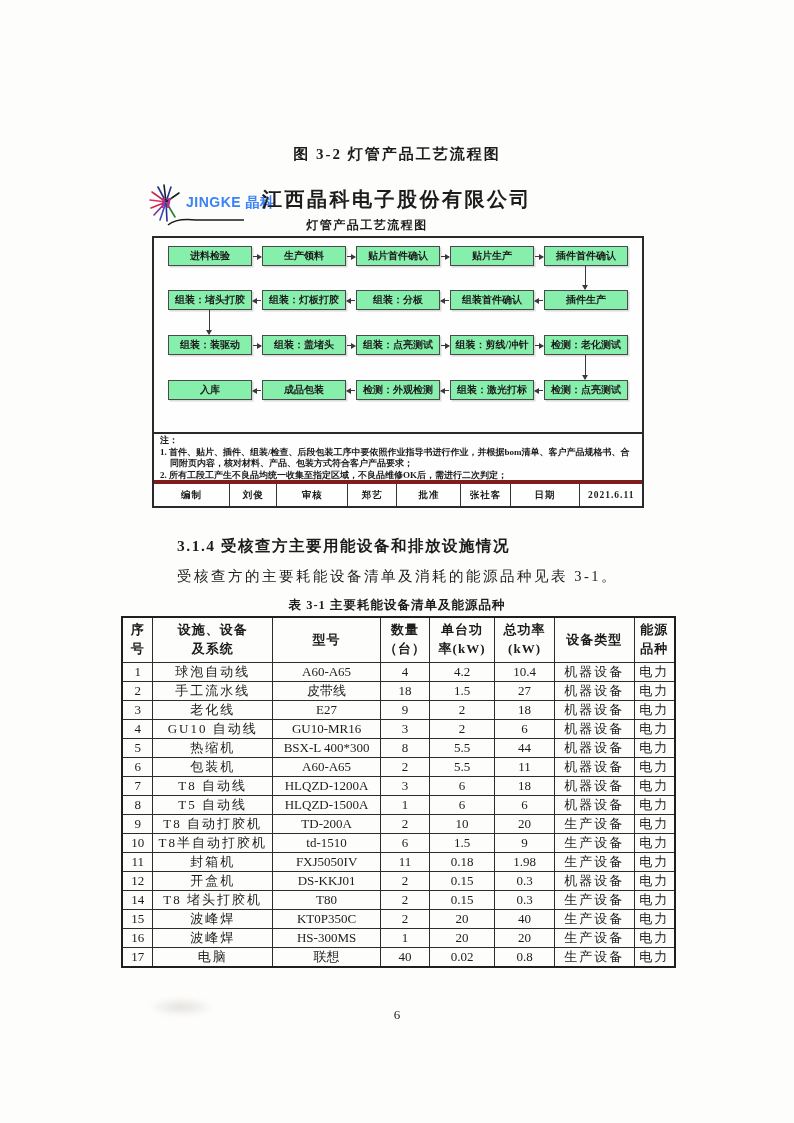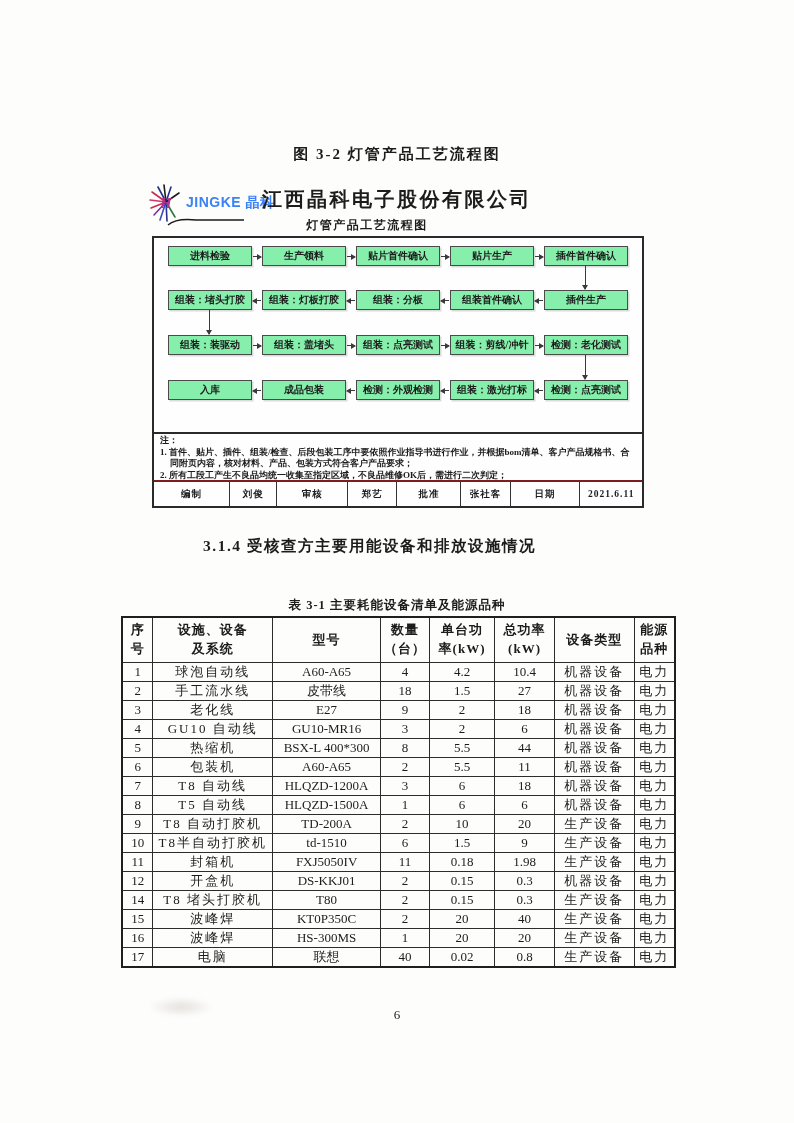--- a/index.html
+++ b/index.html
@@ -60,32 +60,32 @@
   
   .notes {
     position:absolute; left:0; right:0; top:194px; height:46px;
     border-top:2px solid #2a2a2a; box-sizing:border-box;
     padding:1px 6px 0 6px; font-size:9px; font-weight:bold; line-height:1.3;
   }
   .note-item { padding-left:10px; text-indent:-10px; }
   
   .sig-row {
     position:absolute; left:0; right:0; top:242px; bottom:0;
-    border-top:2px solid #7f1d1d; display:flex; box-sizing:border-box;
+    border-top:4px solid #7f1d1d; display:flex; box-sizing:border-box;
   }
   .sig-cell {
     border-right:1px solid #333; box-sizing:border-box;
     display:flex; align-items:center; justify-content:center;
     font-size:9.5px; font-weight:bold; letter-spacing:1px;
   }
   .sig-cell:last-child { border-right:none; flex:1; }
   
   .sec-heading {
     position:absolute; left:177px; top:536px;
-    font-size:15.5px; font-weight:bold; letter-spacing:1.5px;margin-left:26px;
+    font-size:15.5px; font-weight:bold; letter-spacing:1.5px;
   }
   .sec-para {
     position:absolute; left:177px; top:567px;
     font-size:14.5px; letter-spacing:2.5px;
   }
   .tbl-caption {
     position:absolute; top:597px; left:0; width:100%; text-align:center;
     font-size:12.5px; font-weight:bold; letter-spacing:1px;
   }
   
@@ -208,20 +208,21 @@
         <div class="sig-cell" style="width: 14.5%;">审核</div>
         <div class="sig-cell" style="width: 10.1%;">郑艺</div>
         <div class="sig-cell" style="width: 13.1%;">批准</div>
         <div class="sig-cell" style="width: 10.1%;">张社客</div>
         <div class="sig-cell" style="width: 14.3%;">日期</div>
         <div class="sig-cell">2021.6.11</div>
       </div>
   </div>
 
   <div class="sec-heading">3.1.4 受核查方主要用能设备和排放设施情况</div>
+  <div class="sec-para">受核查方的主要耗能设备清单及消耗的能源品种见表 3-1。</div>
 
   <div class="tbl-caption">表 3-1 主要耗能设备清单及能源品种</div>
 
   <table class="equip-table">
     <colgroup>
       <col style="width:5.6%">
         <col style="width:21.6%">
         <col style="width:19.6%">
         <col style="width:8.8%">
       <col style="width:11.8%">

